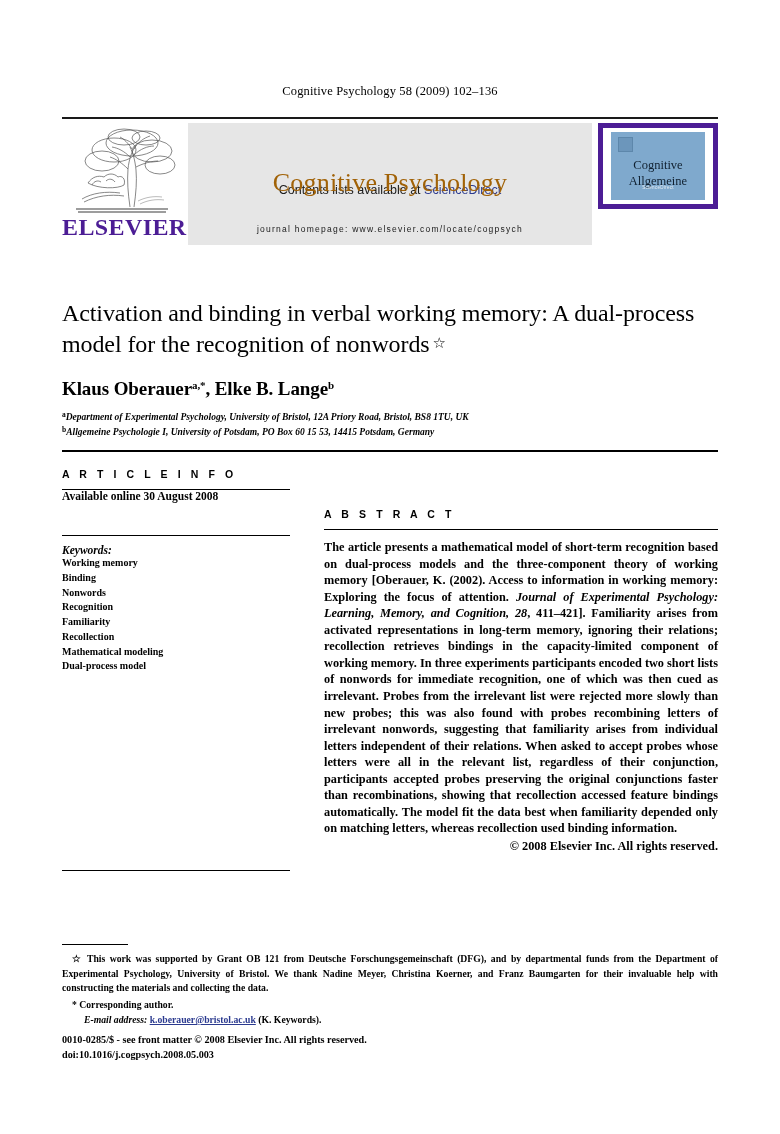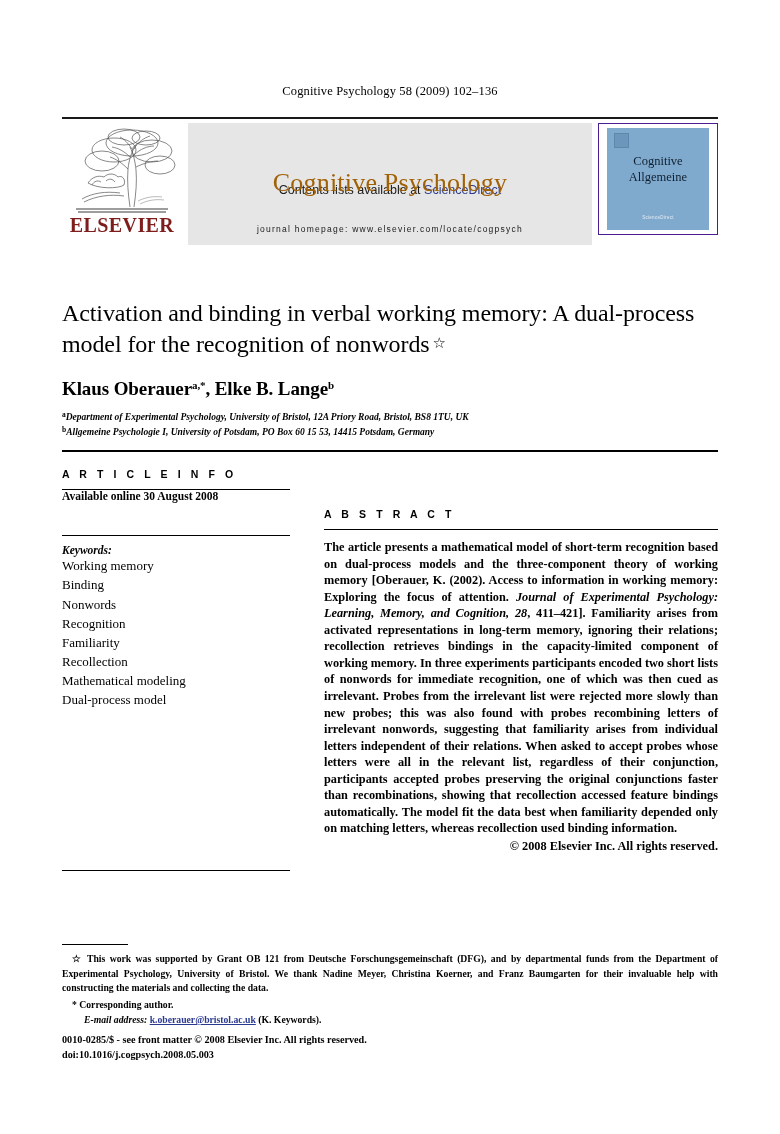--- a/index.html
+++ b/index.html
@@ -62,24 +62,24 @@
     width: 108px;
     height: 94px;
   }
   .elsevier-word {
     position: absolute;
     left: 0;
     top: 92px;
     width: 120px;
     text-align: center;
     font-family: "Liberation Serif", serif;
-    font-size: 20px;
+    font-size: 24px;
     font-weight: 700;
     letter-spacing: 0.4px;
-    color: #7f1d1d;
+    color: #4c1d95;
     line-height: 1;
   }
   .center-box {
     position: absolute;
     left: 126px;
     top: 6px;
     width: 404px;
     height: 122px;
     background: #e6e6e6;
   }
@@ -117,23 +117,23 @@
     font-family: "Liberation Sans", sans-serif;
     font-size: 8.5px;
     letter-spacing: 1.25px;
     color: #1a1a1a;
   }
   .cover-box {
     position: absolute;
     left: 536px;
     top: 6px;
     width: 120px;
-    height: 112px;
+    height: 86px;
     background: #ffffff;
-    border: 1px solid #4c1d95;
+    border: 5px solid #4c1d95;
     box-sizing: border-box;
   }
   .cover-inner {
     position: absolute;
     left: 8px;
     top: 4px;
     right: 8px;
     bottom: 4px;
     background: #7fa9cd;
   }
@@ -268,22 +268,22 @@
     font-size: 11.5px;
     font-weight: 700;
     font-style: italic;
   }
   .kw-list {
     margin: 0;
     padding: 0;
     list-style: none;
   }
   .kw-list li {
-    font-size: 13px;
-    font-weight: 400;
+    font-size: 10px;
+    font-weight: 700;
     line-height: 1.47;
   }
   .abs-body {
     margin-top: 9px;
     font-size: 12.3px;
     line-height: 1.345;
     text-align: justify;
     font-weight: 700;
   }
   .abs-body i {

